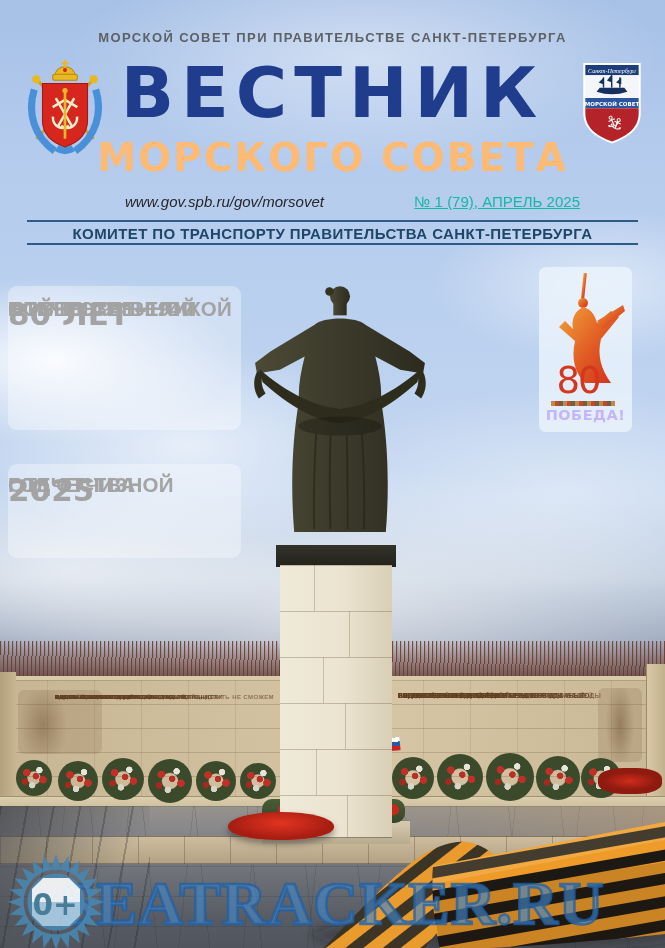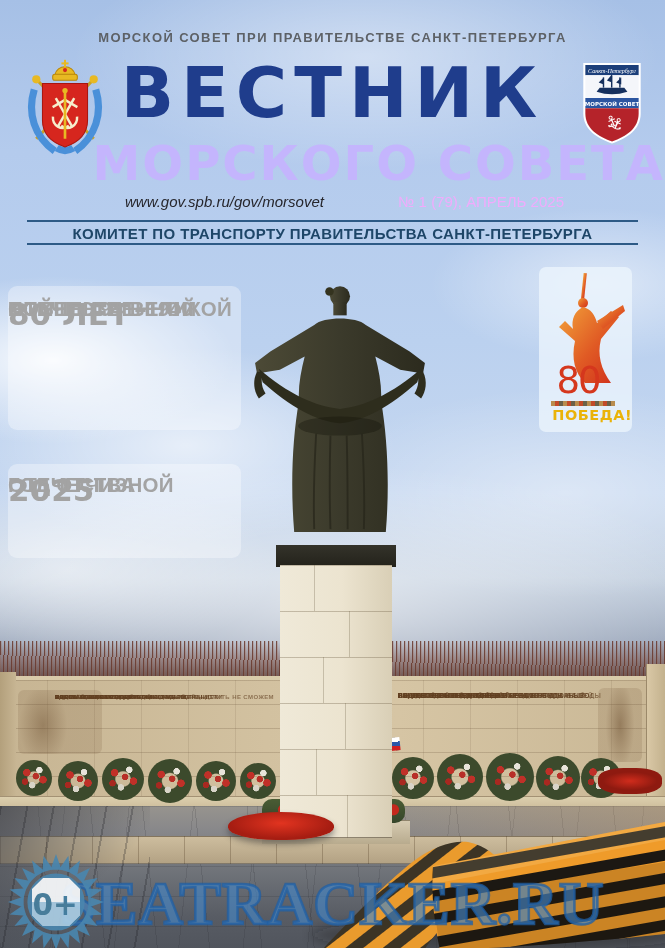--- a/index.html
+++ b/index.html
@@ -17,25 +17,25 @@
       radial-gradient(520px 190px at 50% 64%, rgba(255,255,255,.55), rgba(255,255,255,0) 75%),
       radial-gradient(300px 130px at 10% 60%, rgba(255,255,255,.5), rgba(255,255,255,0) 70%),
       radial-gradient(360px 150px at 85% 52%, rgba(255,255,255,.4), rgba(255,255,255,0) 70%),
       linear-gradient(180deg,#a6c0e6 0%,#b4cbed 16%,#bbd1ef 36%,#c5d7f0 52%,#c2cfdf 61%,#9aa6ba 68%,#8d99ad 72%,#8d99ad 100%);}
 
   
   .suptitle{left:0;right:0;top:30px;text-align:center;color:#5d6166;
     font-size:13px;font-weight:bold;letter-spacing:1.4px;}
   .title1{left:0;right:0;top:52px;text-align:center;color:#1f3d8c;
     font-family:"DejaVu Sans",sans-serif;font-weight:bold;font-size:70px;letter-spacing:7px;}
-  .title2{left:0;right:0;top:135px;text-align:right;color:#c4b5fd;
-    font-family:"DejaVu Sans",sans-serif;font-weight:bold;font-size:48px;letter-spacing:2px;}
+  .title2{left:0;right:0;top:135px;text-align:center;color:#fdba74;
+    font-family:"DejaVu Sans",sans-serif;font-weight:bold;font-size:39px;letter-spacing:2px;}
   .inforow{left:115px;top:193px;width:465px;height:20px;}
   .site{left:10px;top:0;font-style:italic;font-size:15px;color:#26262c;position:absolute;}
-  .issue{right:16px;top:0;font-size:15px;color:#f0abfc;position:absolute;}
+  .issue{right:0;top:0;font-size:15px;color:#14b8a6;position:absolute;text-decoration:underline;}
   .rule{left:27px;width:611px;height:0;border-top:2px solid #2d5a86;}
   .rule.r1{top:220px}.rule.r2{top:243px}
   .committee{left:0;right:0;top:225px;text-align:center;color:#1e4668;
     font-size:15px;font-weight:bold;letter-spacing:.4px;}
   .emblem-left{left:24px;top:56px;width:82px;height:104px;}
   .emblem-right{left:582px;top:62px;width:60px;height:82px;}
 
   
   .card{background:rgba(255,255,255,.34);border-radius:9px;color:#a3a3a3;text-align:center;}
   .card1{left:8px;top:286px;width:233px;height:144px;padding-top:10px;}
@@ -45,22 +45,22 @@
   .banner-line{position:static;display:block;font-weight:bold;font-size:20.5px;line-height:26px;letter-spacing:.2px;}
 
   
   .vcard{left:539px;top:267px;width:93px;height:165px;border-radius:7px;
     background:rgba(236,245,252,.78);}
   .vstatue{left:6px;top:4px;width:81px;height:115px;}
   .vnum{left:8px;top:92px;width:62px;font-family:"DejaVu Sans",sans-serif;
     font-weight:normal;font-size:37px;color:#d5371d;text-align:center;letter-spacing:-2px;}
   .vstripe{left:12px;top:134px;width:64px;height:5px;
     background:repeating-linear-gradient(90deg,#b98c4e 0 4px,#c24a28 4px 8px,#6b6148 8px 12px);}
-  .vword{left:0;top:140px;width:93px;text-align:right;font-family:"DejaVu Sans",sans-serif;
-    font-weight:bold;font-size:14.5px;color:#eab308;letter-spacing:.5px;}
+  .vword{left:0;top:140px;width:93px;text-align:center;font-family:"DejaVu Sans",sans-serif;
+    font-weight:bold;font-size:14.5px;color:#c4b5fd;letter-spacing:.5px;}
 
   
   .hedge{left:0;top:641px;width:665px;height:42px;
     background:
       repeating-linear-gradient(92deg, rgba(104,56,44,.85) 0 1px, rgba(150,95,75,.25) 1px 2px, rgba(0,0,0,0) 2px 4px),
       linear-gradient(180deg, rgba(140,100,90,0) 0%, rgba(120,70,55,.45) 45%, rgba(88,54,44,.85) 100%);}
   .wall{left:0;top:680px;width:665px;height:122px;
     background:
       repeating-linear-gradient(180deg, rgba(94,72,48,.22) 0 1px, rgba(0,0,0,0) 1px 24px),
       repeating-linear-gradient(90deg, rgba(94,72,48,.13) 0 1px, rgba(0,0,0,0) 1px 47px),

